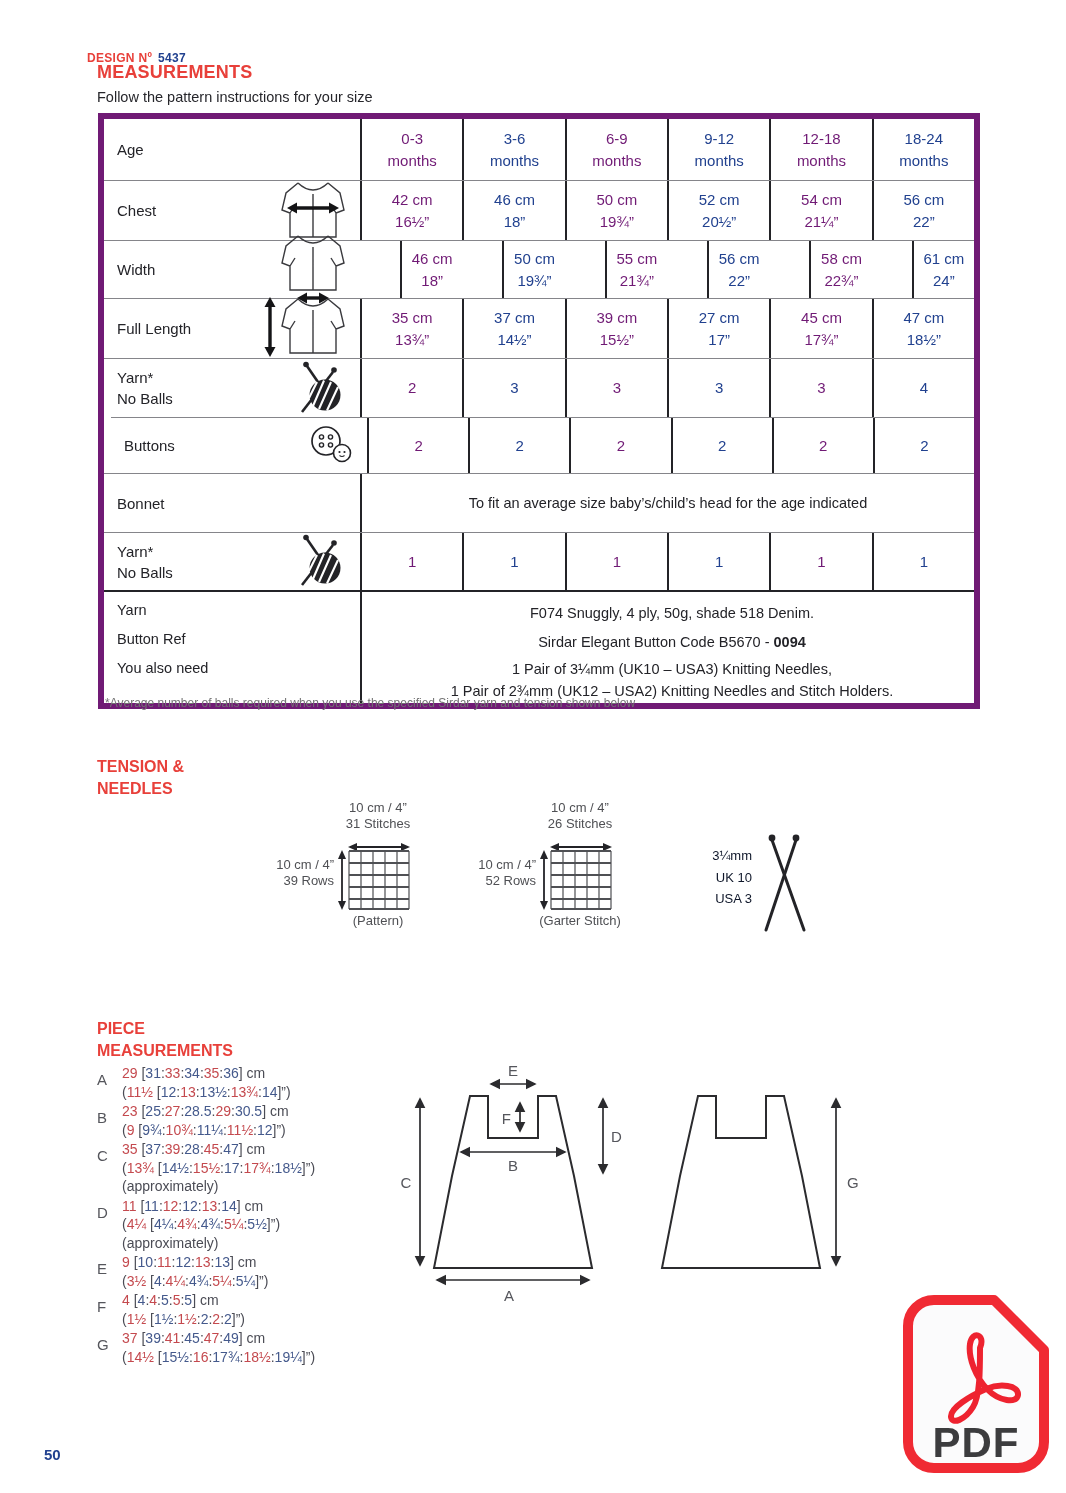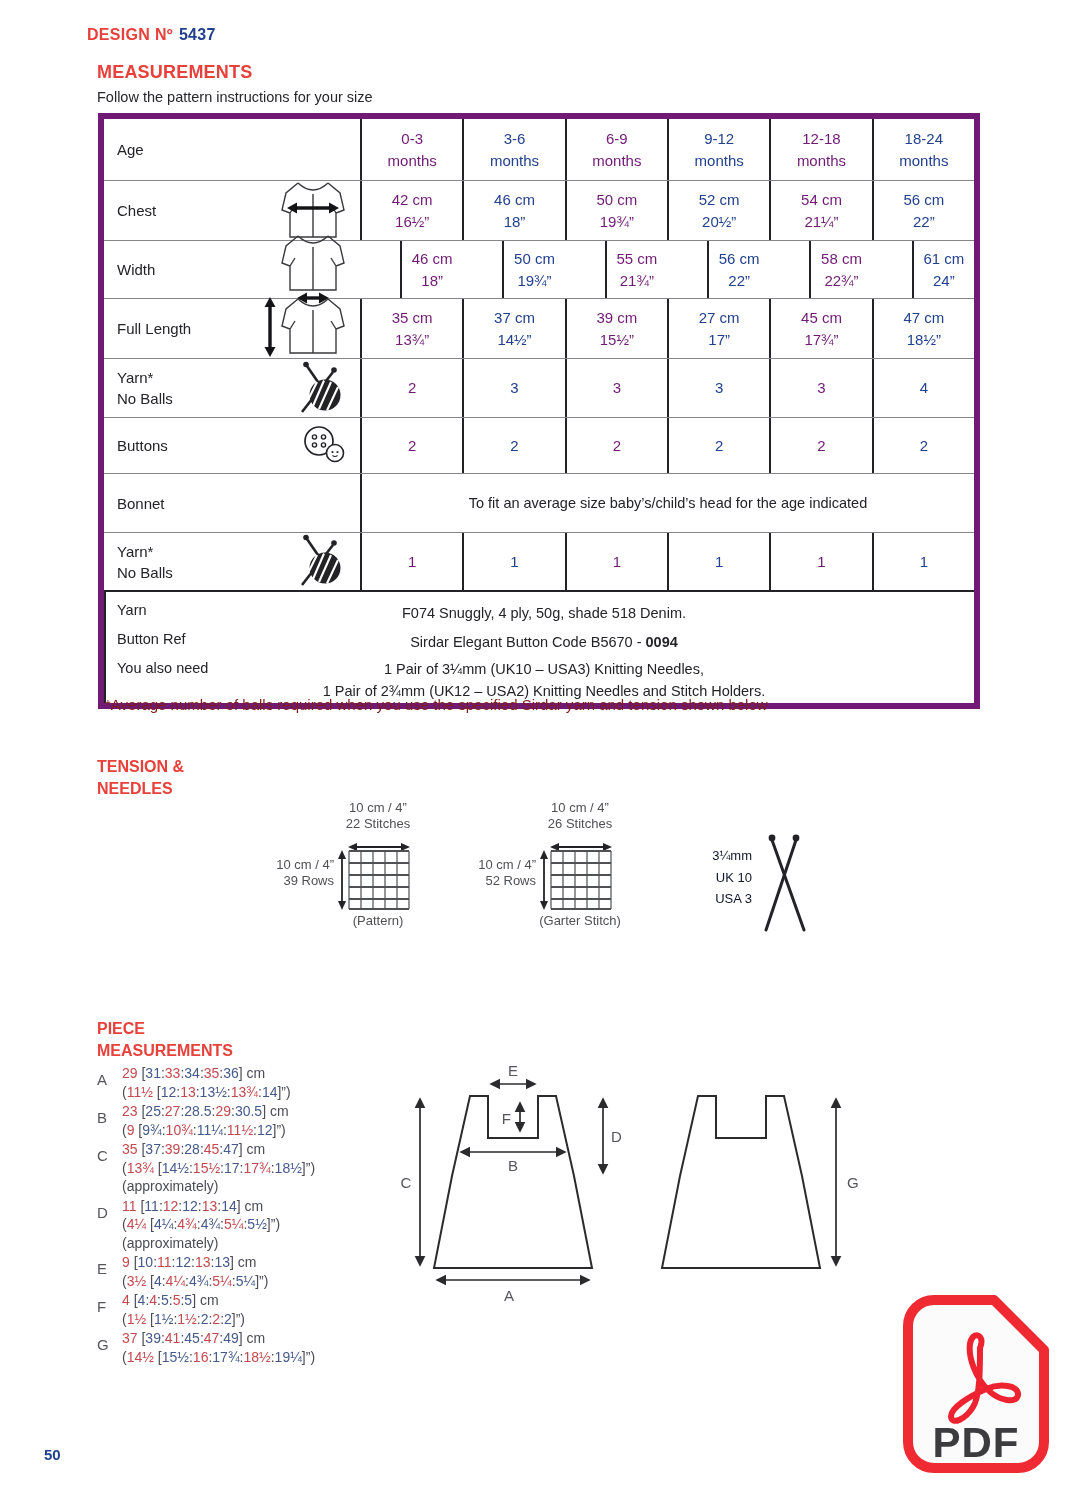--- a/index.html
+++ b/index.html
@@ -1,40 +1,40 @@
 <!DOCTYPE html>
 <html><head>
 <meta charset="utf-8">
 <style>
   html,body{margin:0;padding:0;}
   body{width:1066px;height:1493px;background:#ffffff;font-family:"Liberation Sans",sans-serif;position:relative;color:#232328;}
   .abs{position:absolute;}
 
   
-  .design-no{left:87px;top:26px;font-size:16px;font-weight:bold;letter-spacing:.3px;}
+  .design-no{left:87px;top:51px;font-size:12px;font-weight:bold;letter-spacing:.3px;}
   .design-no .red{color:#e8403a;} .design-no .blue{color:#21418f;margin-left:6px;}
   .m-title{left:97px;top:62px;font-size:18px;font-weight:bold;color:#e8403a;letter-spacing:.2px;}
   .m-sub{left:97px;top:89px;font-size:14.5px;color:#26262b;}
 
   
   #size-table{position:absolute;left:98px;top:113px;width:870px;border:6px solid #701a75;}
   .trow{display:flex;border-top:1px solid #85858a;}
   .trow:first-child{border-top:none;}
-  .trow.heavy{border-top:2px solid #232327;flex-direction:column;}
+  .trow.heavy{border-top:2px solid #232327;}
   .lab{width:231px;flex:none;display:flex;align-items:center;justify-content:space-between;padding:0 12px 0 13px;font-size:15px;color:#232328;}
   .lab .lab-txt div{line-height:21px;}
   .val{flex:1;border-left:2px solid #232327;display:flex;flex-direction:column;align-items:center;justify-content:center;font-size:15px;line-height:22px;text-align:center;}
   .val.merged{flex:6;font-size:14.5px;color:#232328;}
   .r-head{height:61px;} .r-chest{height:59px;} .r-width{height:57px;gap:40px;} .r-full{height:59px;}
-  .r-yarn{height:58px;} .r-btn{height:55px;} .r-bonnet{height:58px;} .r-yarn2{height:57px;} .r-info{height:111px;}
+  .r-yarn{height:58px;} .r-btn{height:55px;margin-left:7px;} .r-bonnet{height:58px;} .r-yarn2{height:57px;} .r-info{height:111px;}
   .c-red{color:#701a75;} .c-blue{color:#21418f;}
   .info-lab,.info-val{position:relative;}
   .info-lab .il,.info-val .iv{position:absolute;left:13px;right:8px;font-size:14.5px;white-space:nowrap;}
   .info-val .iv{left:16px;}
-  .footnote{left:105px;top:696px;font-size:15px;color:#7f1d1d;}
+  .footnote{left:105px;top:696px;font-size:12px;color:#737373;}
 
   
   .t-title{left:97px;top:756px;font-size:16px;font-weight:bold;color:#e8403a;line-height:22px;}
   .p-title{left:97px;top:1018px;font-size:16px;font-weight:bold;color:#e8403a;line-height:22px;}
   .swatch{position:absolute;width:180px;height:130px;}
   .sw-top{position:absolute;left:46px;top:0;width:140px;text-align:center;font-size:13px;color:#4f5054;line-height:16px;}
   .sw-left{position:absolute;left:0;top:57px;width:72px;text-align:right;font-size:13px;color:#4f5054;line-height:16px;}
   .sw-grid{position:absolute;left:86px;top:50px;}
   .sw-harrow{position:absolute;left:86px;top:38px;}
   .sw-varrow{position:absolute;left:75px;top:50px;}
@@ -336,21 +336,21 @@
 <div class="abs footnote">*Average number of balls required when you use the specified Sirdar yarn and tension shown below</div>
 
 <div class="abs t-title">
   <div>TENSION &amp;</div>
   <div>NEEDLES</div>
 </div>
 
 <div class="swatch" style="left:262px;top:800px;">
   <div class="sw-top">
     <div>10 cm / 4”</div>
-    <div>22 Stitches</div>
+    <div>31 Stitches</div>
   </div>
   <div class="sw-left">
     <div>10 cm / 4”</div>
     <div>39 Rows</div>
   </div>
   <span class="sw-harrow">
     <svg width="62" height="10" viewBox="0 0 62 10">
         <line x1="6" y1="5" x2="56" y2="5" stroke="#232327" stroke-width="1.8"></line>
         <polygon points="0,5 9,1 9,9" fill="#232327"></polygon>
         <polygon points="62,5 53,1 53,9" fill="#232327"></polygon>

